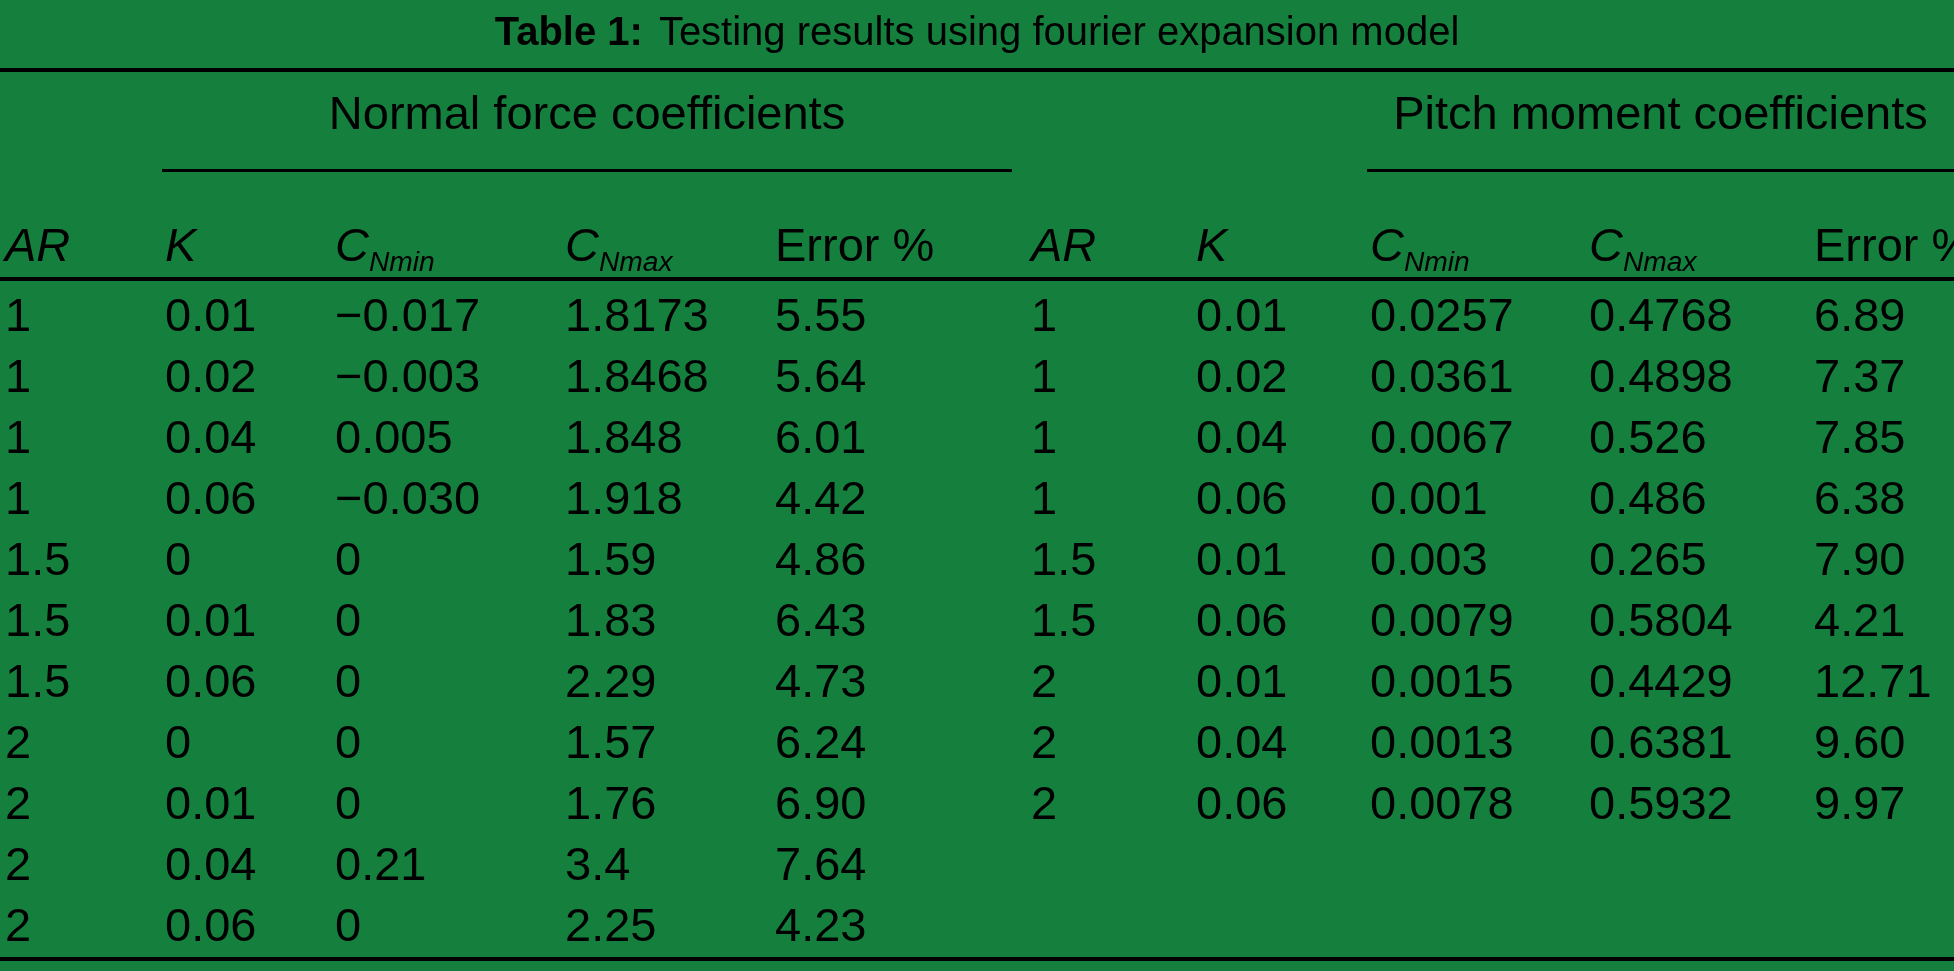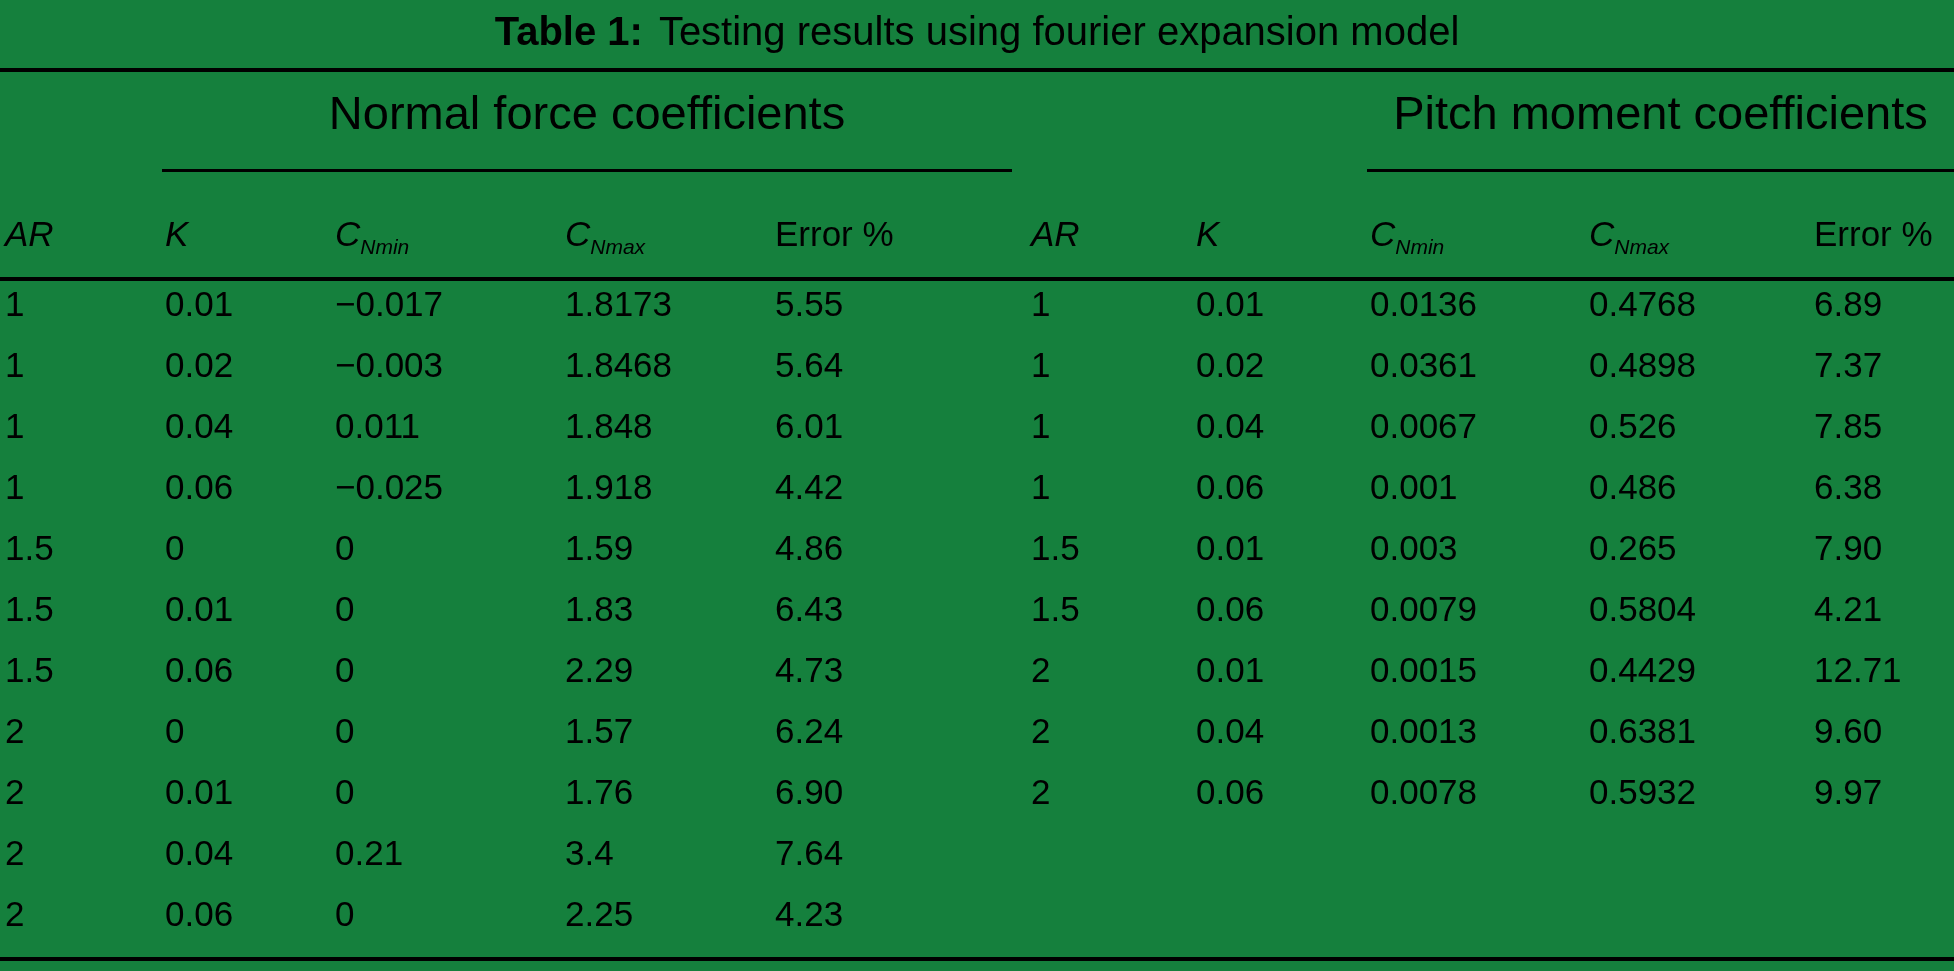--- a/index.html
+++ b/index.html
@@ -36,24 +36,24 @@
     height: 56px;
     line-height: 56px;
     text-align: center;
     font-size: 47px;
     white-space: nowrap;
   }
   .group-header.left  { left: 162px;  width: 850px; }
   .group-header.right { left: 1367px; width: 587px; }
   table.data-table {
     position: absolute;
-    top: 194px;
+    top: 205px;
     border-collapse: collapse;
     table-layout: fixed;
-    font-size: 35px;
+    font-size: 47px;
   }
   table.table-left  { left: 5px;    width: 985px; }
   table.table-right { left: 1031px; width: 923px; }
   .data-table th, .data-table td {
     text-align: left;
     vertical-align: middle;
     font-weight: normal;
     padding: 0;
     white-space: nowrap;
     overflow: visible;
@@ -112,28 +112,28 @@
         <tr>
           <td>1</td>
           <td>0.02</td>
           <td>−0.003</td>
           <td>1.8468</td>
           <td>5.64</td>
         </tr>
         <tr>
           <td>1</td>
           <td>0.04</td>
-          <td>0.011</td>
+          <td>0.005</td>
           <td>1.848</td>
           <td>6.01</td>
         </tr>
         <tr>
           <td>1</td>
           <td>0.06</td>
-          <td>−0.025</td>
+          <td>−0.030</td>
           <td>1.918</td>
           <td>4.42</td>
         </tr>
         <tr>
           <td>1.5</td>
           <td>0</td>
           <td>0</td>
           <td>1.59</td>
           <td>4.86</td>
         </tr>
@@ -188,21 +188,21 @@
           <th><i>K</i></th>
           <th><i>C</i><sub><i>Nmin</i></sub></th>
           <th><i>C</i><sub><i>Nmax</i></sub></th>
           <th>Error %</th>
         </tr>
       </thead>
       <tbody>
         <tr>
           <td>1</td>
           <td>0.01</td>
-          <td>0.0136</td>
+          <td>0.0257</td>
           <td>0.4768</td>
           <td>6.89</td>
         </tr>
         <tr>
           <td>1</td>
           <td>0.02</td>
           <td>0.0361</td>
           <td>0.4898</td>
           <td>7.37</td>
         </tr>

